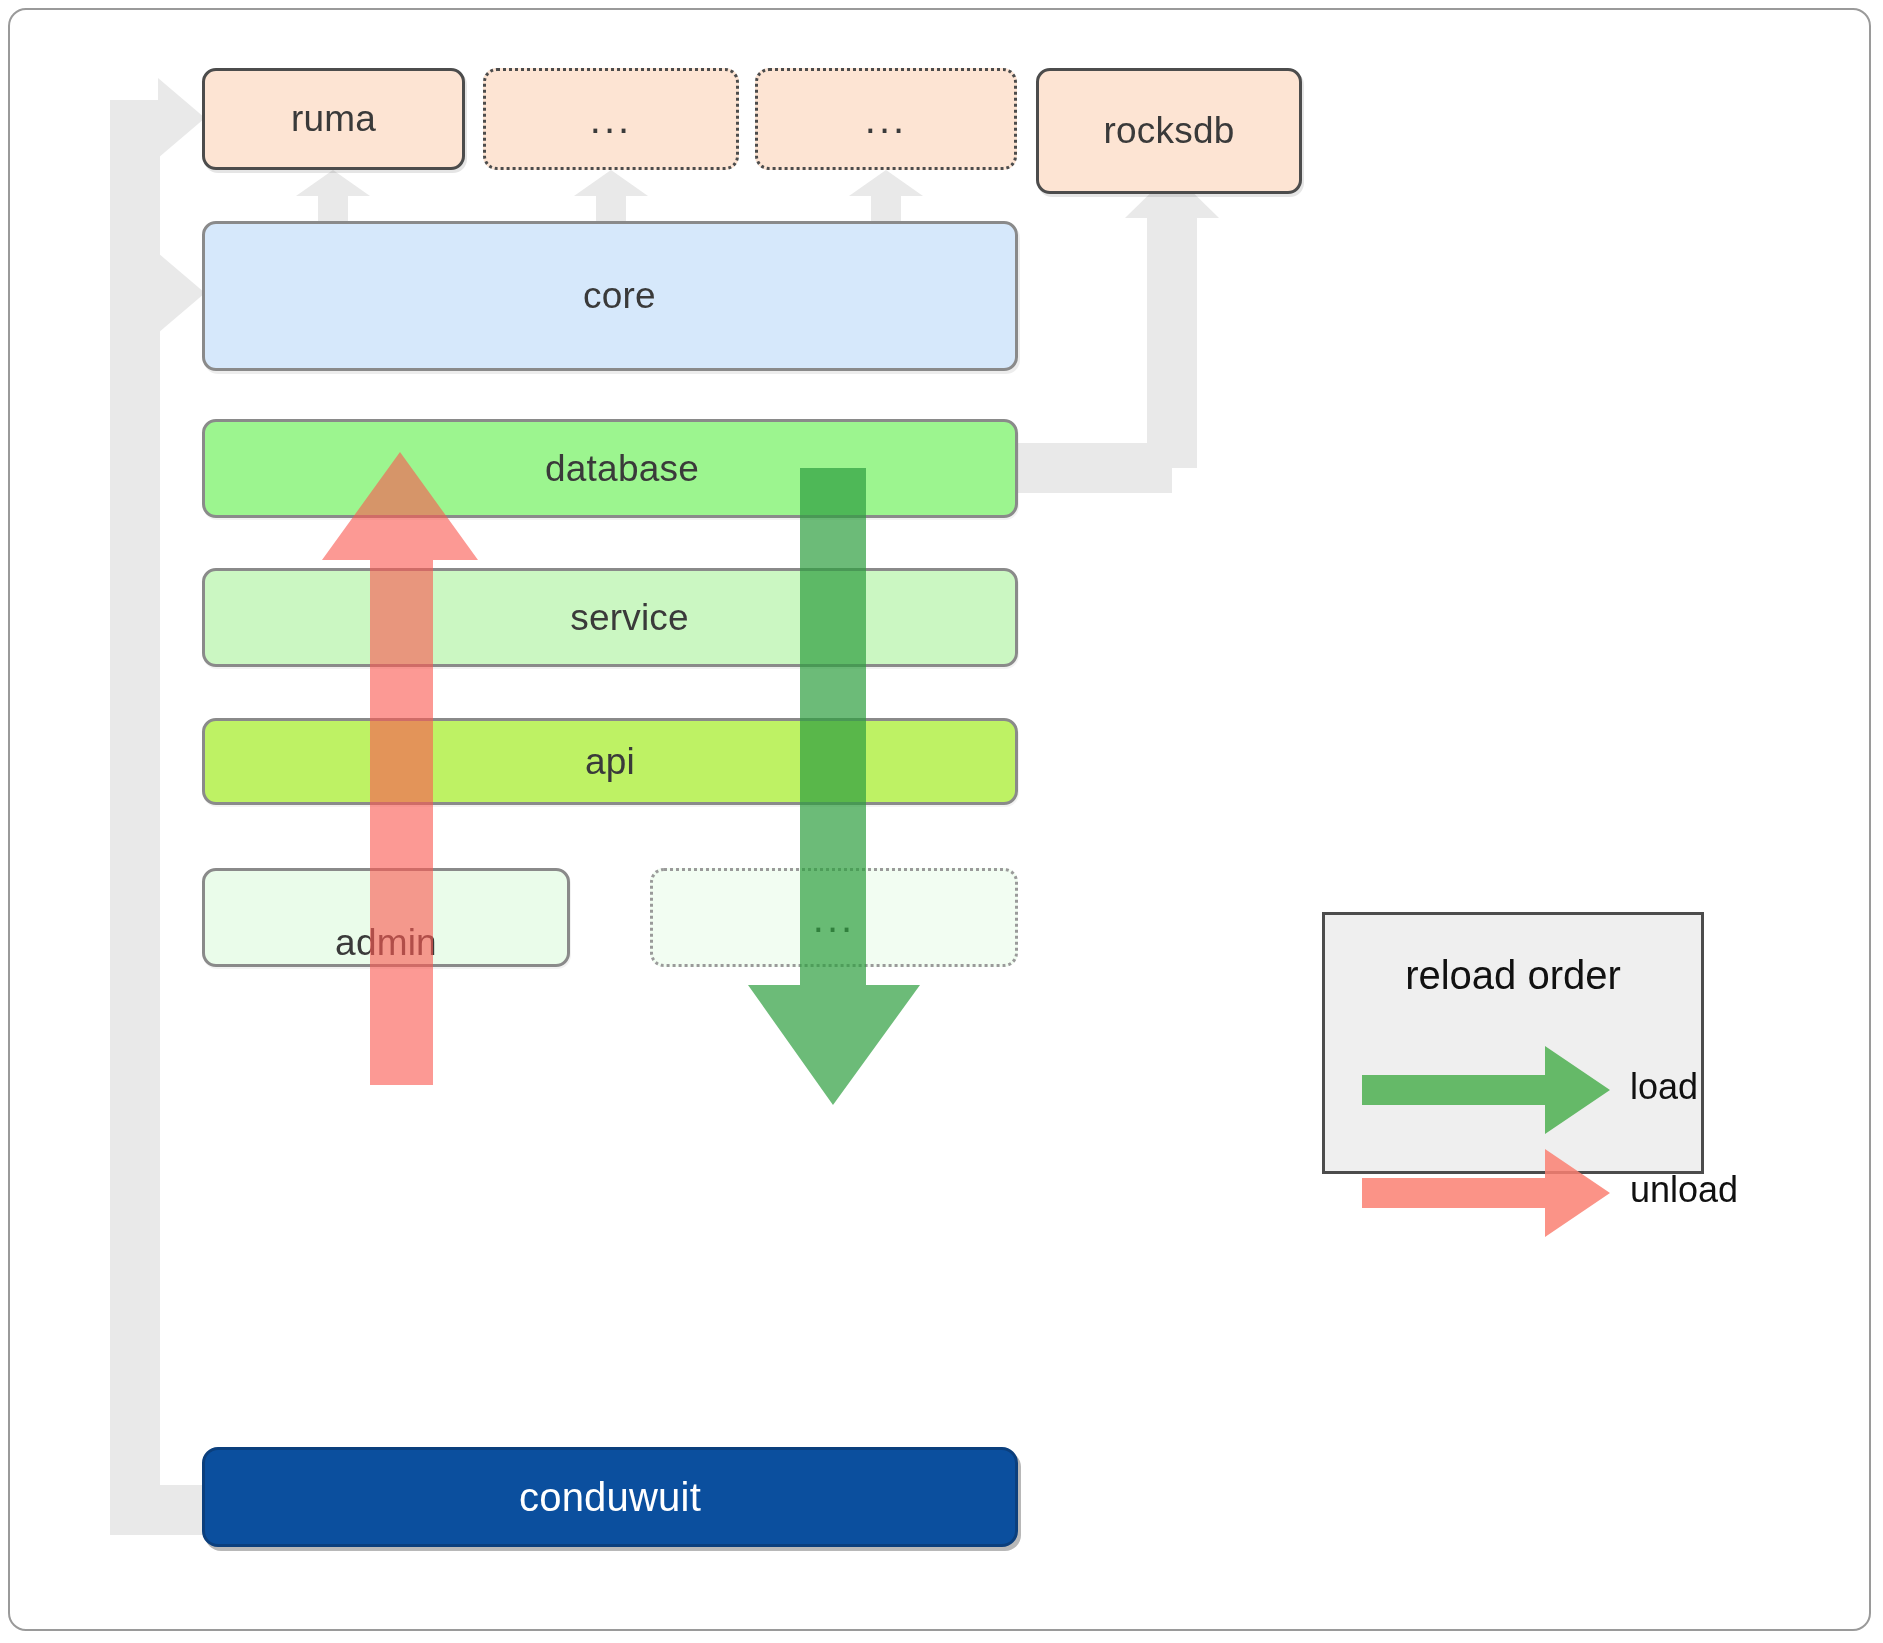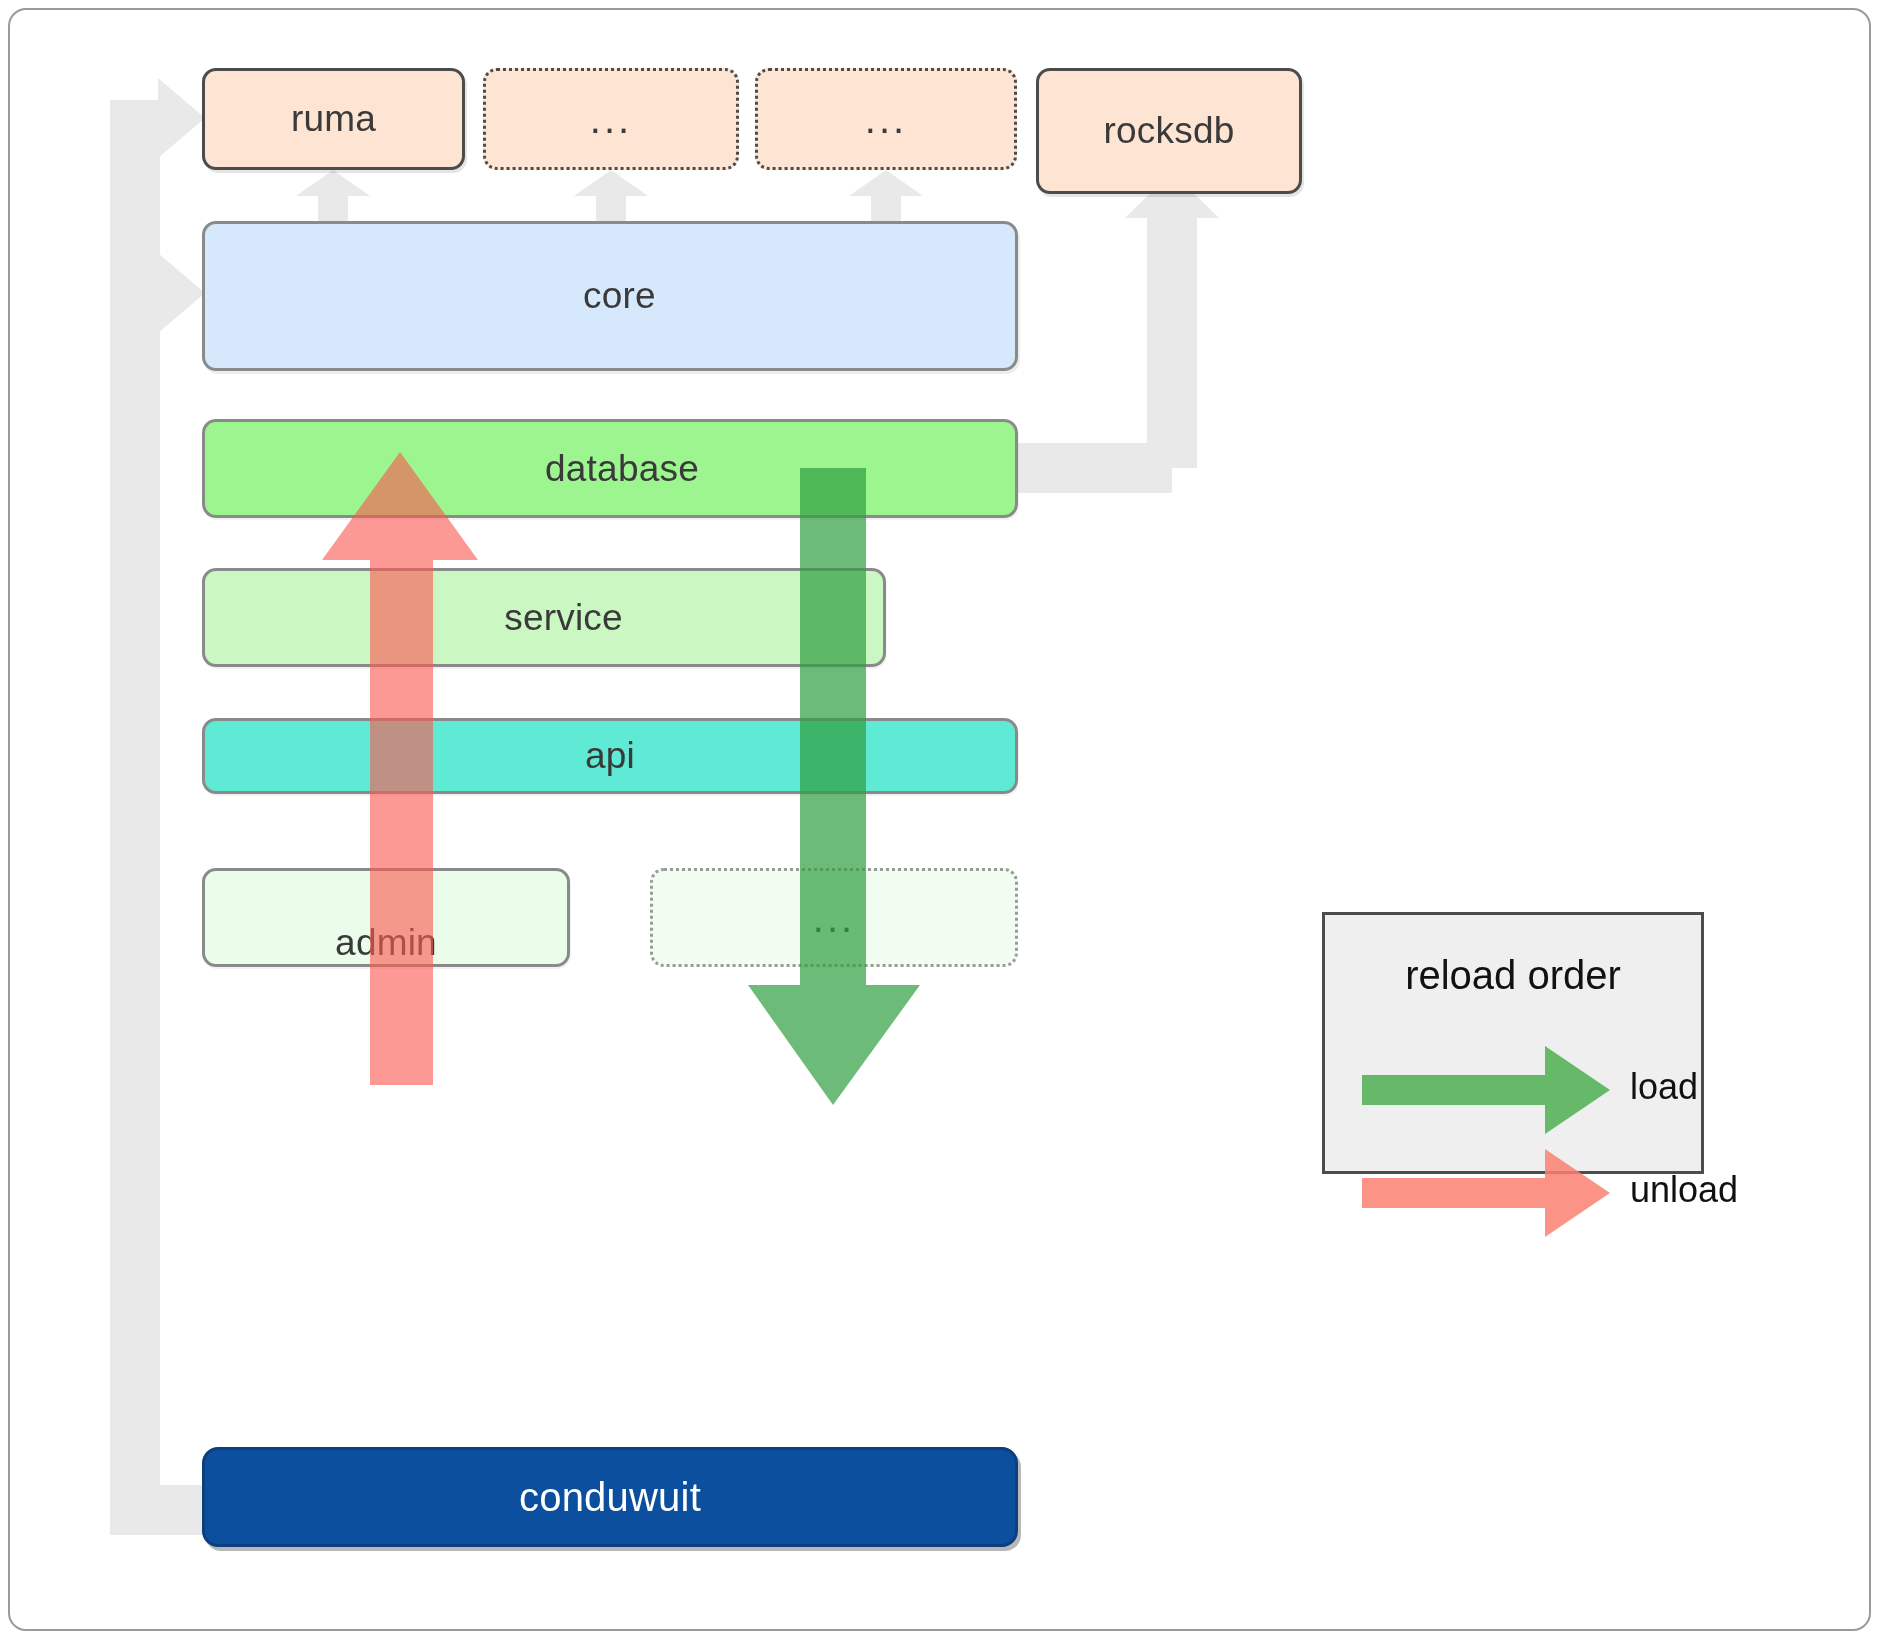--- a/index.html
+++ b/index.html
@@ -124,25 +124,25 @@
   </div>
 
   <div class="box core" style="left:202px;top:221px;width:816px;height:150px;padding-left:19px;">
     <span>core</span>
   </div>
 
   <div class="box lay" style="left:202px;top:419px;width:816px;height:99px;background:#9cf58f;padding-left:24px;">
     <span>database</span>
   </div>
 
-  <div class="box lay" style="left:202px;top:568px;width:684px;height:99px;background:#cbf7c2;padding-left:39px;">
+  <div class="box lay" style="left:202px;top:568px;width:816px;height:99px;background:#cbf7c2;padding-left:39px;">
     <span>service</span>
   </div>
 
-  <div class="box lay" style="left:202px;top:718px;width:816px;height:76px;background:#5eead4;">
+  <div class="box lay" style="left:202px;top:718px;width:816px;height:87px;background:#bef264;">
     <span>api</span>
   </div>
 
   <div class="box lay" style="left:202px;top:868px;width:368px;height:99px;background:#eafcea;align-items:flex-end;">
     <span>admin</span>
   </div>
 
   <div class="box lay dotted" style="left:650px;top:868px;width:368px;height:99px;background:#f2fdf2;">
     <span class="ellipsis">...</span>
   </div>

